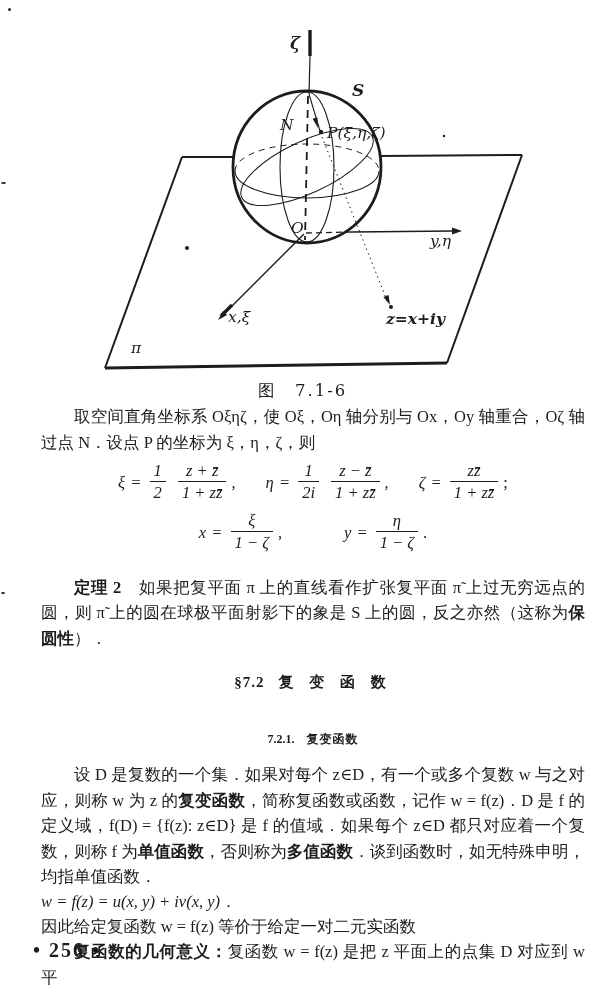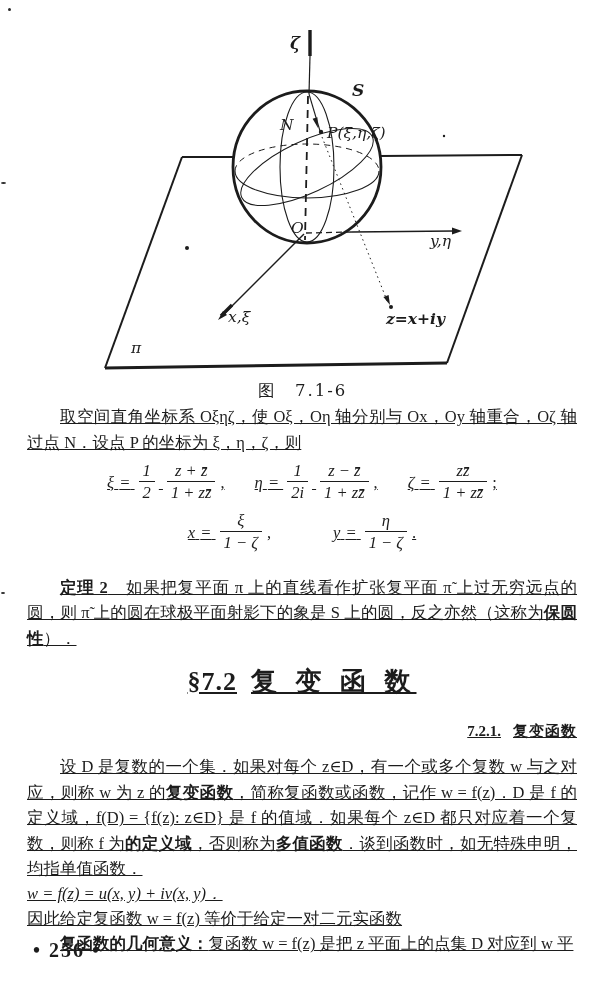--- a/index.html
+++ b/index.html
@@ -7,44 +7,44 @@
     position:relative; width:608px; height:992px; overflow:hidden;
     background:#ffffff; color:#1c1c1c;
     font-family:"Liberation Serif","DejaVu Serif",serif;
   }
   .fig { position:absolute; top:0; left:0; }
   .fig text { fill:#1c1c1c; font-family:"DejaVu Serif","Liberation Serif",serif; }
   .fig .lbl { font-style:italic; font-size:15.5px; }
   .fig .lbl-bold { font-style:italic; font-size:17px; font-weight:bold; }
   .fig .cap { font-size:16.5px; letter-spacing:2px; }
   .content {
-    position:absolute; top:404px; left:0; right:8px;
-    padding:0 23px 0 27px;
-    font-size:16.5px; line-height:25.5px; text-align:justify;text-decoration:underline;
+    position:absolute; top:404px; left:0; right:0;
+    padding:0 23px 0 41px;
+    font-size:16.5px; line-height:25.5px; text-align:justify;
   }
   .indent { text-indent:2em; }
   .para { margin:0; }
   b { font-weight:bold; }
   .frow { display:flex; justify-content:center; align-items:center;
           font-style:italic; font-size:16.5px; }
   .frow1 { gap:30px; margin:9px 0 4px 0; }
   .frow2 { gap:62px; margin:9px 0 6px 0; }
   .frml { white-space:nowrap; }
   .frac { display:inline-block; vertical-align:middle; text-align:center;
           margin:0 4px; position:relative; top:-2px; }
   .frac .num { display:block; line-height:1.1; padding:0 4px 1px; }
   .frac .den { display:block; line-height:1.2; padding:1px 4px 0;
                border-top:1.4px solid #1c1c1c; }
   .tail { font-style:normal; margin-left:1px; }
   .theorem { margin-top:20px; text-indent:2em; }
   .sec-head { margin-top:17px; text-align:center; font-weight:bold;
-              font-size:26px; line-height:28px; letter-spacing:1px; }
+              font-size:15px; line-height:28px; letter-spacing:1px; }
   .sec-head .sec-title { letter-spacing:6px; margin-left:14px; }
-  .subsec-head { margin-top:23px; font-weight:bold; font-size:15px;
-                 line-height:24px; text-align:right; }
+  .subsec-head { margin-top:31px; font-weight:bold; font-size:12px;
+                 line-height:24px; text-align:center; }
   .subsec-head .sub-title { margin-left:12px; letter-spacing:1px; }
   .p-def { margin-top:11px; }
   .display { font-style:italic; font-size:16.5px;
              line-height:24px; }
   .footer { position:absolute; left:33px; top:939px; font-weight:bold;
             font-size:20px; letter-spacing:2px; }
   .speck { position:absolute; background:#2a2a2a; border-radius:50%; }
 </style>
 </head>
 <body>
@@ -171,21 +171,21 @@
 
     <div class="sec-head">
       <span>§7.2</span><span class="sec-title">复 变 函 数</span>
     </div>
 
     <div class="subsec-head">
       <span>7.2.1.</span><span class="sub-title">复变函数</span>
     </div>
 
     <p class="para indent p-def">
-      <span>设 D 是复数的一个集．如果对每个 z∈D，有一个或多个复数 w 与之对应，则称 w 为 z 的</span><b>复变函数</b><span>，简称复函数或函数，记作 w = f(z)．D 是 f 的定义域，f(D) = {f(z): z∈D} 是 f 的值域．如果每个 z∈D 都只对应着一个复数，则称 f 为</span><b>的定义域</b><span>，否则称为</span><b>多值函数</b><span>．谈到函数时，如无特殊申明，均指单值函数．</span>
+      <span>设 D 是复数的一个集．如果对每个 z∈D，有一个或多个复数 w 与之对应，则称 w 为 z 的</span><b>复变函数</b><span>，简称复函数或函数，记作 w = f(z)．D 是 f 的定义域，f(D) = {f(z): z∈D} 是 f 的值域．如果每个 z∈D 都只对应着一个复数，则称 f 为</span><b>单值函数</b><span>，否则称为</span><b>多值函数</b><span>．谈到函数时，如无特殊申明，均指单值函数．</span>
     </p>
 
 
     <div class="display">
       <span>w = f(z) = u(x, y) + iv(x, y)．</span>
     </div>
 
     <p class="para">
       <span>因此给定复函数 w = f(z) 等价于给定一对二元实函数</span>
     </p>

